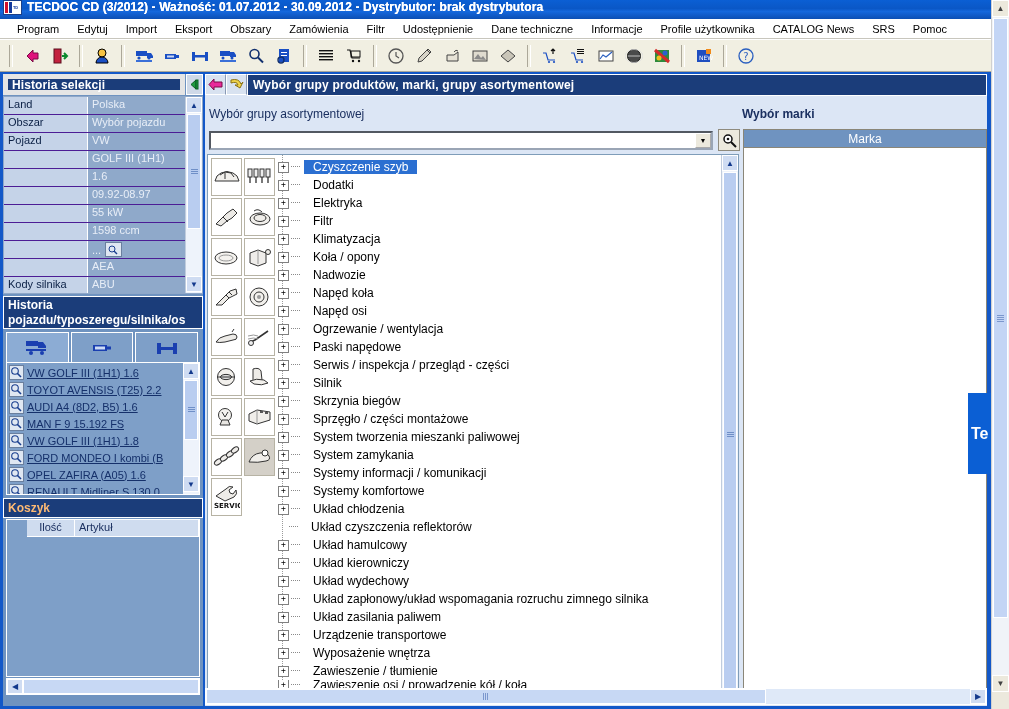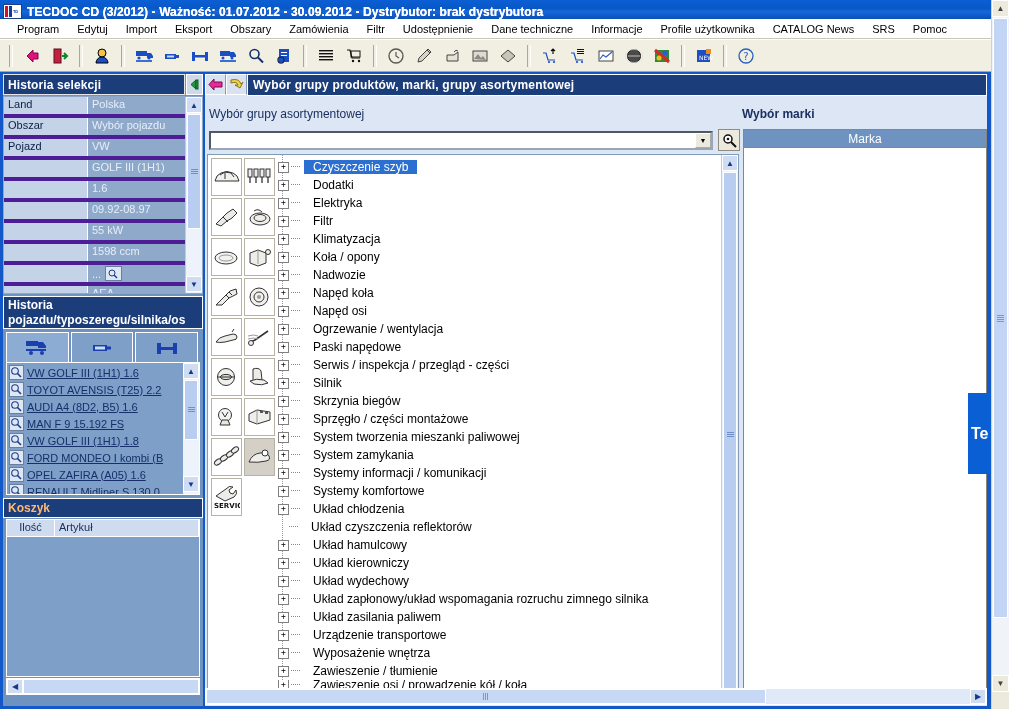--- a/index.html
+++ b/index.html
@@ -13,21 +13,21 @@
     color: #000000;
     overflow: hidden;
     position: relative;
   }
 
   
   #titlebar {
     position: absolute; left: 0; top: 0;
     width: 1009px; height: 19px;
     background: linear-gradient(to bottom, #0b5fd4 0%, #0a57c6 45%, #1568dd 60%, #0c4fb4 100%);
-    display: flex; align-items: flex-end;
+    display: flex; align-items: flex-start;
     color: #ffffff;
   }
   #tb-logo {
     width: 17px; height: 13px; margin-left: 3px; margin-right: 5px;
     background: #ffffff;
     border: 1px solid #1b3f88;
     display: flex; align-items: center; justify-content: center;
     font-size: 5px; font-weight: bold; color: #d0112b;
     letter-spacing: -0.3px;
     overflow: hidden;
@@ -92,21 +92,21 @@
     position: absolute; left: 3px; top: 74px;
     width: 200px; height: 632px;
     background: #6f93c0;
     box-sizing: border-box;
   }
   .panel-title {
     background: #1b3d7a;
     color: #ffffff;
     font-size: 12px; font-weight: bold;
     padding: 2px 4px;
-    border: 1px solid #e5e5e5;
+    border: 5px solid #e5e5e5;
     box-sizing: border-box;
     letter-spacing: .1px;
   }
   #sel-hist-title {
     position:absolute; left:0; top:0; width:182px; height:21px;
     display:flex; align-items:center;
   }
   #sel-hist-collapse {
     position:absolute; left:183px; top:0; width:17px; height:21px;
     background:#cfd9e8; border:1px solid #ffffff;
@@ -114,21 +114,21 @@
     box-sizing:border-box; cursor:default;
   }
 
   
   #sel-hist-box {
     position:absolute; left:0; top:22px; width:200px; height:75px;
     background:#ffffff; border:1px solid #8fa7c8; box-sizing:border-box;
     overflow:hidden;
   }
   #sel-hist-box.tall { height: 198px; }
-  .sh-row { display:flex; height:17px; border-bottom:4px solid #4c1d95; }
+  .sh-row { display:flex; height:17px; border-bottom:1px solid #4c1d95; }
   .sh-key {
     width:84px; background:#c5d3e8; color:#0a1f44;
     font-size:11px; padding:1px 4px; box-sizing:border-box;
     border-right:1px solid #ffffff;
     white-space:nowrap; overflow:hidden;
   }
   .sh-val {
     flex:1; background:#8fa9ca; color:#e8eef7;
     font-size:11px; padding:1px 4px; box-sizing:border-box;
     white-space:nowrap; overflow:hidden;
@@ -195,21 +195,21 @@
   #koszyk-title {
     position:absolute; left:0; top:424px; width:200px; height:20px;
     background:#1b3d7a; color:#fdba74; border:1px solid #ffffff;
     box-sizing:border-box; font-size:12px; font-weight:bold;
     display:flex; align-items:center; padding:0 4px;
   }
   #koszyk-box {
     position:absolute; left:3px; top:445px; width:194px; height:158px;
     background:#7e9fc8; border:1px solid #ffffff; box-sizing:border-box;
   }
-  #koszyk-head { display:flex; height:17px; }
+  #koszyk-head { display:flex; height:17px;padding-left:20px; }
   .kh-cell {
     background:#cfdcef; color:#1b3060; font-size:11px;
     padding:1px 4px; box-sizing:border-box;
     border-right:1px solid #ffffff; border-bottom:1px solid #ffffff;
   }
   #kh-ilosc { width:48px; text-align:center; }
   #kh-art { flex:1; }
   #sidebar-hscroll {
     position:absolute; left:3px; top:604px; width:194px; height:17px;
     background:#eef3fb; border:1px solid #ffffff; box-sizing:border-box;

